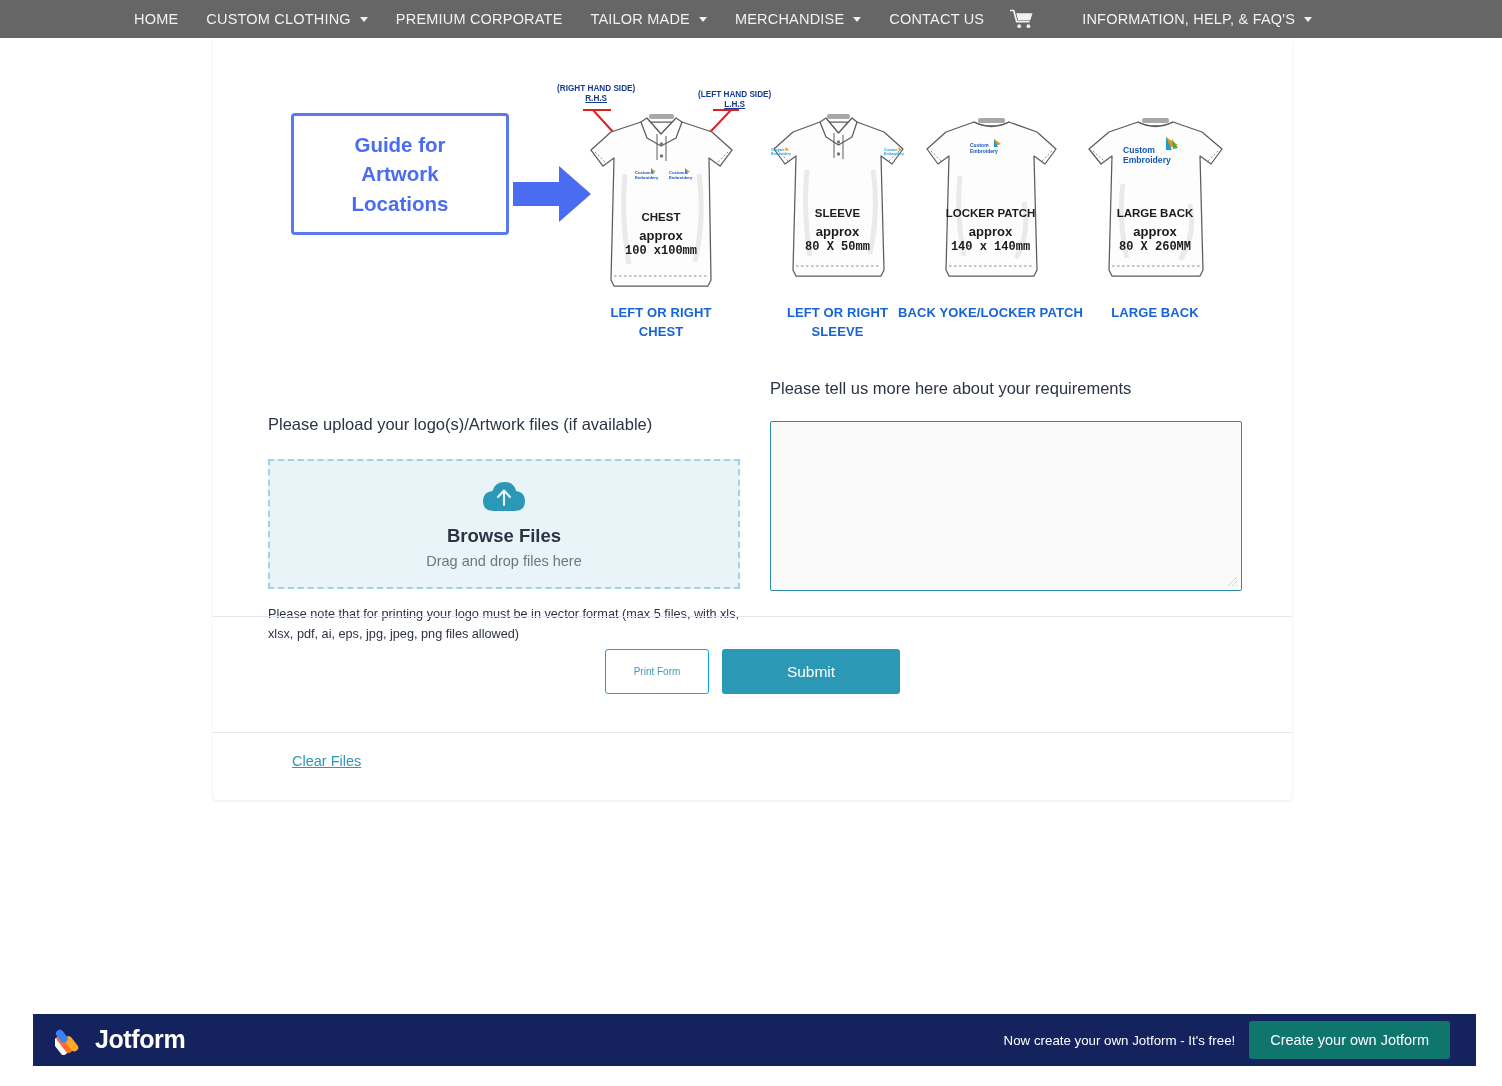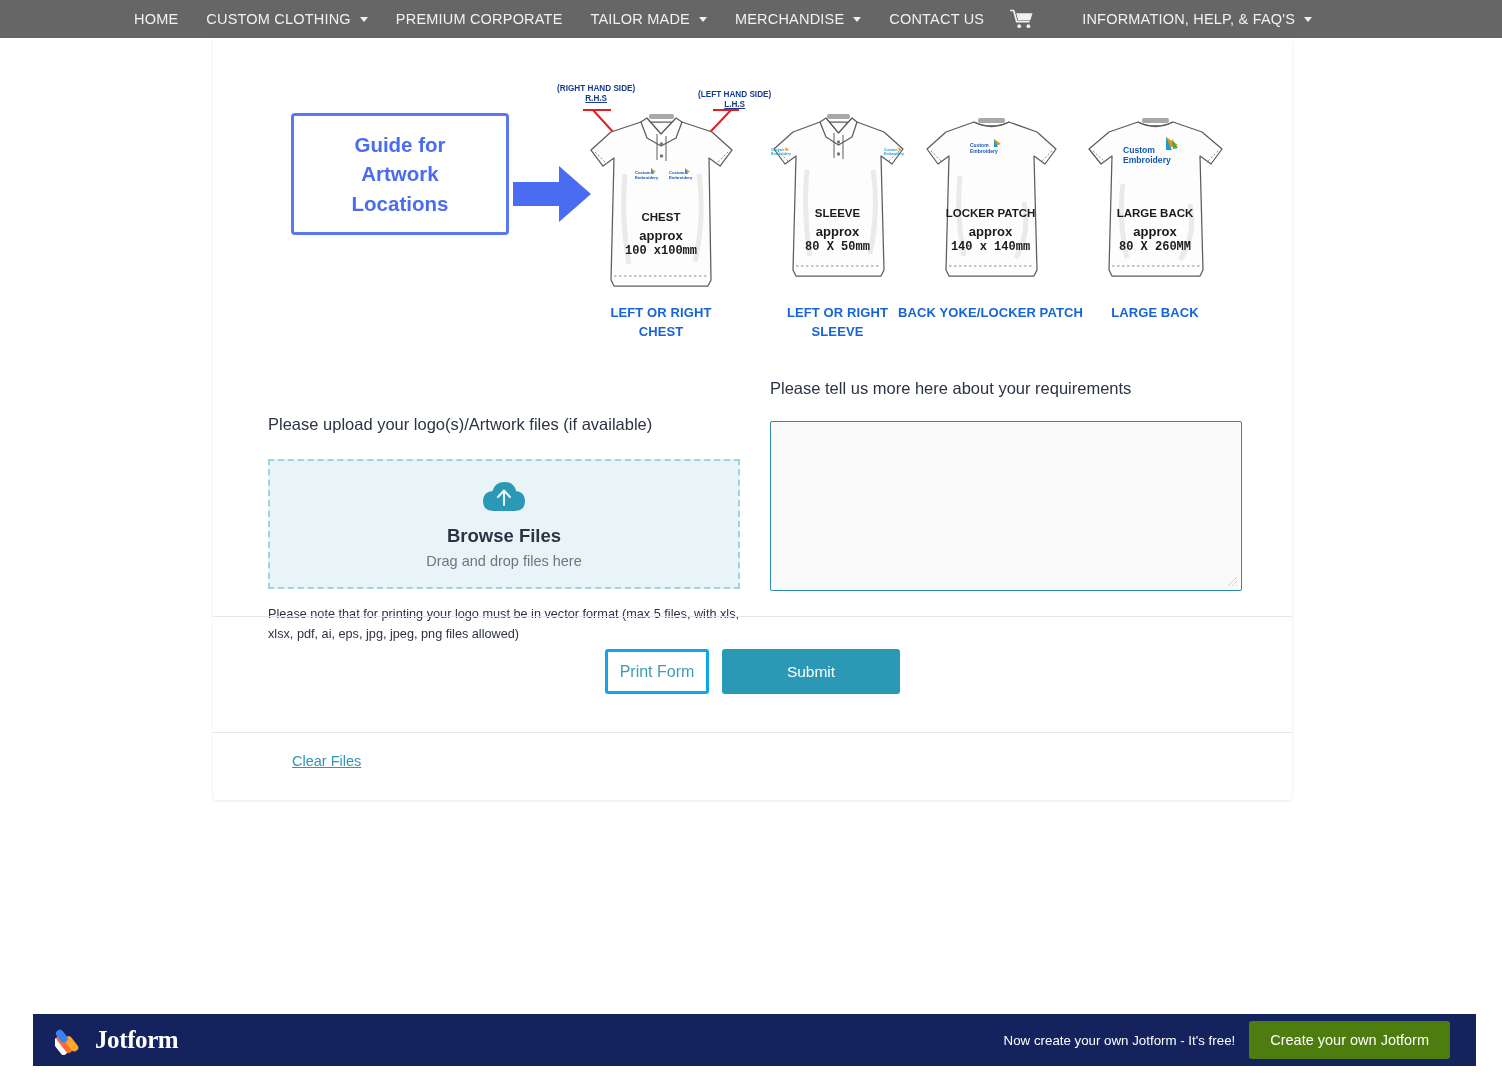--- a/index.html
+++ b/index.html
@@ -166,24 +166,24 @@
   #button-row {
     position: relative;
     height: 116px;
   }
   #btn-wrap {
     position: absolute; left: 0; right: 0; top: 32px;
     display: flex; justify-content: center; gap: 13px;
   }
   #print-form-btn {
     width: 104px; height: 45px;
-    border: 3px solid #0ea5e9;
+    border: 1px solid #0ea5e9;
     background: #ffffff;
     color: #3f9cb5;
-    font-size: 16px;
+    font-size: 10px;
     border-radius: 3px;
     cursor: pointer;
     font-family: "Liberation Sans", sans-serif;
   }
   #submit-btn {
     width: 178px; height: 45px;
     border: none;
     background: #2b98b5;
     color: #ffffff;
     font-size: 15.5px;
@@ -202,37 +202,37 @@
     cursor: pointer;
   }
 
   
   #jf-footer {
     position: absolute; left: 33px; top: 1014px;
     width: 1443px; height: 52px;
     background: #14235e;
     display: flex; align-items: center;
   }
-  #jf-logo-wrap { display: flex; align-items: center; padding-left: 22px; cursor: pointer; font-family: Liberation Serif, serif; }
+  #jf-logo-wrap { display: flex; align-items: flex-start; padding-left: 22px; cursor: pointer; }
   #jf-wordmark {
     color: #ffffff;
     font-size: 25px;
     font-weight: bold;
     letter-spacing: -.4px;
     margin-left: 10px;
   }
   #jf-right { margin-left: auto; display: flex; align-items: center; padding-right: 26px; }
   #jf-promo {
     color: #ffffff;
     font-size: 13.3px;
     margin-right: 14px;
     white-space: nowrap;
   }
   #jf-cta {
-    background: #4d7c0f;
+    background: #0f766e;
     color: #ffffff;
     font-size: 14.5px;
     padding: 11px 21px;
     border: none;
     border-radius: 3px;
     cursor: pointer;
     white-space: nowrap;
     font-family: "Liberation Sans", sans-serif;
   }
 </style>

